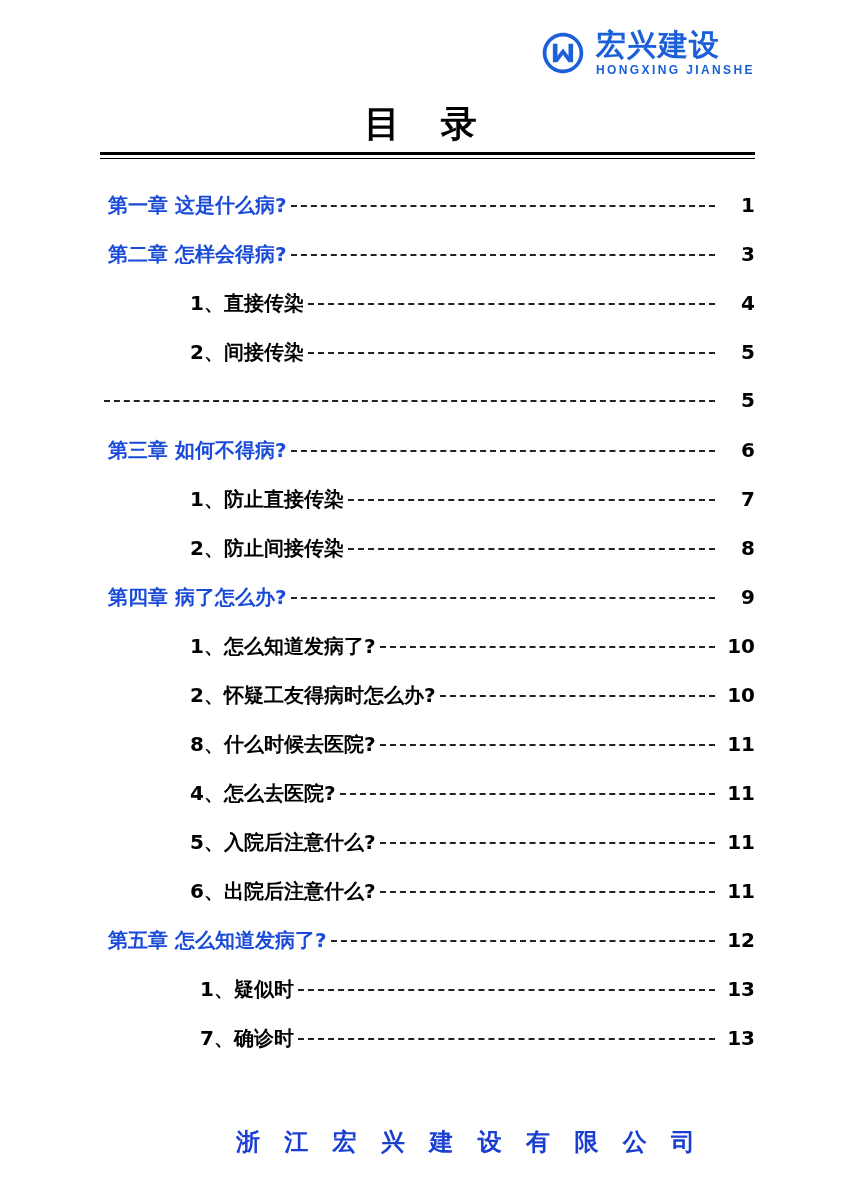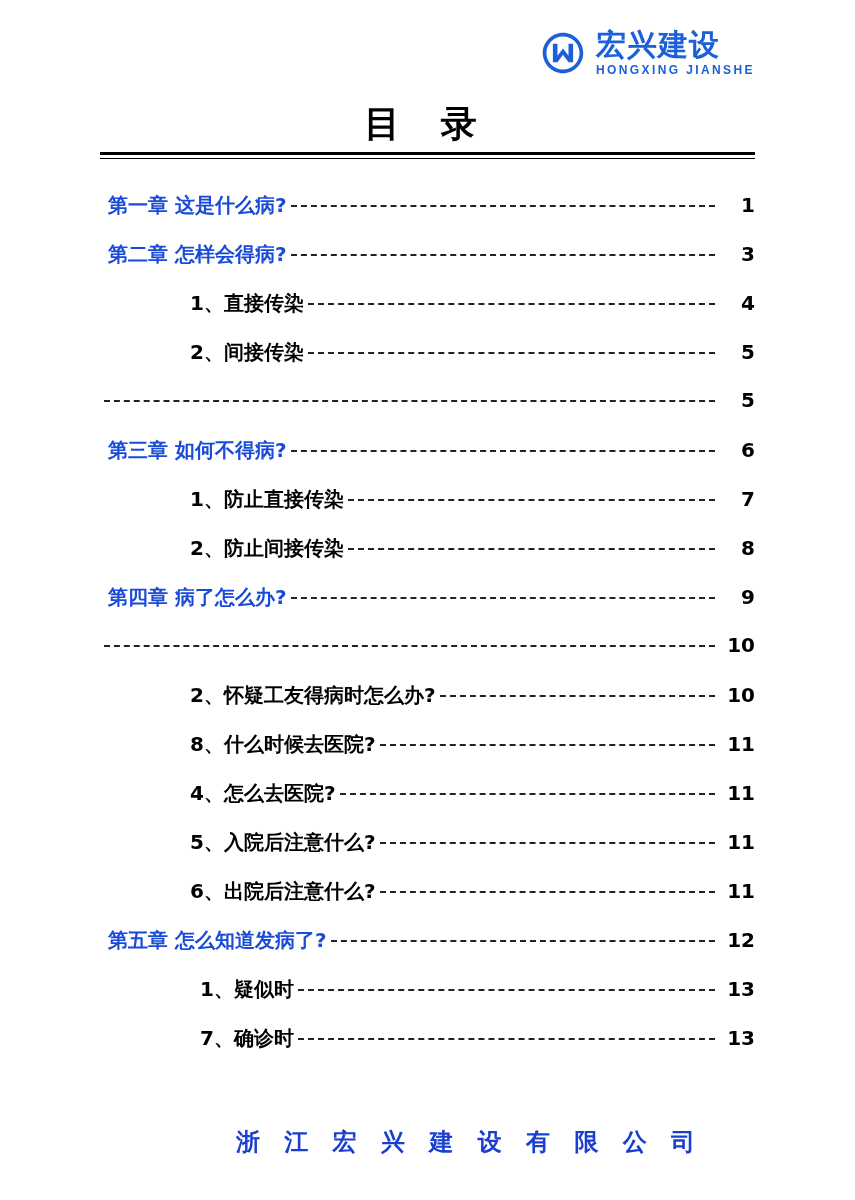--- a/index.html
+++ b/index.html
@@ -219,20 +219,21 @@
         <span class="toc-label">2、防止间接传染</span>
         <span class="dots"></span>
         <span class="toc-page">8</span>
       </div>
       <div class="toc-row chapter">
         <span class="toc-label">第四章  病了怎么办?</span>
         <span class="dots"></span>
         <span class="toc-page">9</span>
       </div>
       <div class="toc-row sub">
+        <span class="toc-label">1、怎么知道发病了?</span>
         <span class="dots"></span>
         <span class="toc-page">10</span>
       </div>
       <div class="toc-row sub">
         <span class="toc-label">2、怀疑工友得病时怎么办?</span>
         <span class="dots"></span>
         <span class="toc-page">10</span>
       </div>
       <div class="toc-row sub">
         <span class="toc-label">8、什么时候去医院?</span>

